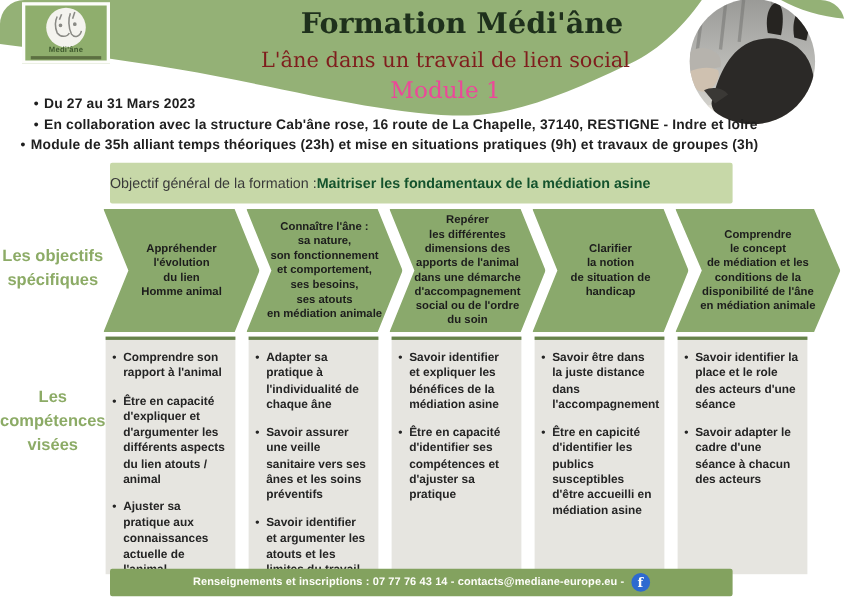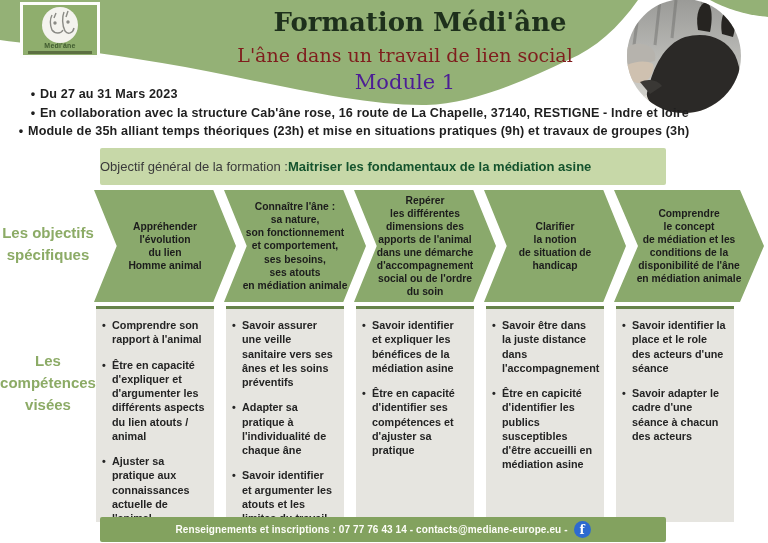--- a/index.html
+++ b/index.html
@@ -1,26 +1,26 @@
 <!DOCTYPE html>
 <html style="--header-green: #94b176; --arrow-green: #8aa96c; --objective-bar-green: #c7d8a8; --box-gray: #e6e5e0; --box-top-border: #66834a; --footer-green: #83a25f; --facebook-blue: #2d6ad0; --label-green: #8cab66; --title-dark: #1e301c;"><head>
 <meta charset="utf-8">
 <style>
   html,body{margin:0;padding:0;background:#fff;}
   .page{position:relative;width:768px;height:543px;background:#fff;overflow:hidden;
-        font-family:"Liberation Sans",sans-serif;}
+        font-family:"Liberation Sans",sans-serif;border-radius:22px;}
 
   
   .header-svg{position:absolute;left:0;top:0;}
   .hdr-title{position:absolute;left:130px;top:7px;width:580px;text-align:center;
              font-family:"DejaVu Serif",serif;font-size:26px;font-weight:600;color:#1e301c;}
   .hdr-sub{position:absolute;left:120px;top:44px;width:570px;text-align:center;
            font-family:"DejaVu Serif",serif;font-size:19px;font-weight:500;color:#7f1d1d;}
   .hdr-module{position:absolute;left:120px;top:70px;width:570px;text-align:center;
-              font-family:"DejaVu Serif",serif;font-size:21px;font-weight:500;color:#4c1d95;}
+              font-family:"DejaVu Serif",serif;font-size:21px;font-weight:500;color:#ec4899;}
 
   
   .logo{position:absolute;left:20px;top:2px;width:80px;height:56px;background:#8fae6d;
         border:3px solid #fdfdfb;box-sizing:border-box;}
   .logo-circle{position:absolute;left:19px;top:2px;width:36px;height:36px;border-radius:50%;
                background:#f4f3ee;overflow:hidden;}
   .logo-text{position:absolute;left:0;top:37px;width:74px;text-align:center;
              font-size:7px;font-weight:700;color:#3f5a2e;letter-spacing:.2px;}
   .logo-bar{position:absolute;left:5px;top:46px;width:64px;height:3px;background:#53653a;opacity:.85;}
 
@@ -202,22 +202,22 @@
 
   <div class="comp-box" style="left:96px;">
     <ul>
         <li>Comprendre son rapport à l'animal</li>
         <li>Être en capacité d'expliquer et d'argumenter les différents aspects du lien atouts / animal</li>
         <li>Ajuster sa pratique aux connaissances actuelle de l'animal</li>
       </ul>
   </div>
   <div class="comp-box" style="left:226px;">
     <ul>
+        <li>Adapter sa pratique à l'individualité de chaque âne</li>
         <li>Savoir assurer une veille sanitaire vers ses ânes et les soins préventifs</li>
-        <li>Adapter sa pratique à l'individualité de chaque âne</li>
         <li>Savoir identifier et argumenter les atouts et les limites du travail avec l'âne</li>
       </ul>
   </div>
   <div class="comp-box" style="left:356px;">
     <ul>
         <li>Savoir identifier et expliquer les bénéfices de la médiation asine</li>
         <li>Être en capacité d'identifier ses compétences et d'ajuster sa pratique</li>
       </ul>
   </div>
   <div class="comp-box" style="left:486px;">

